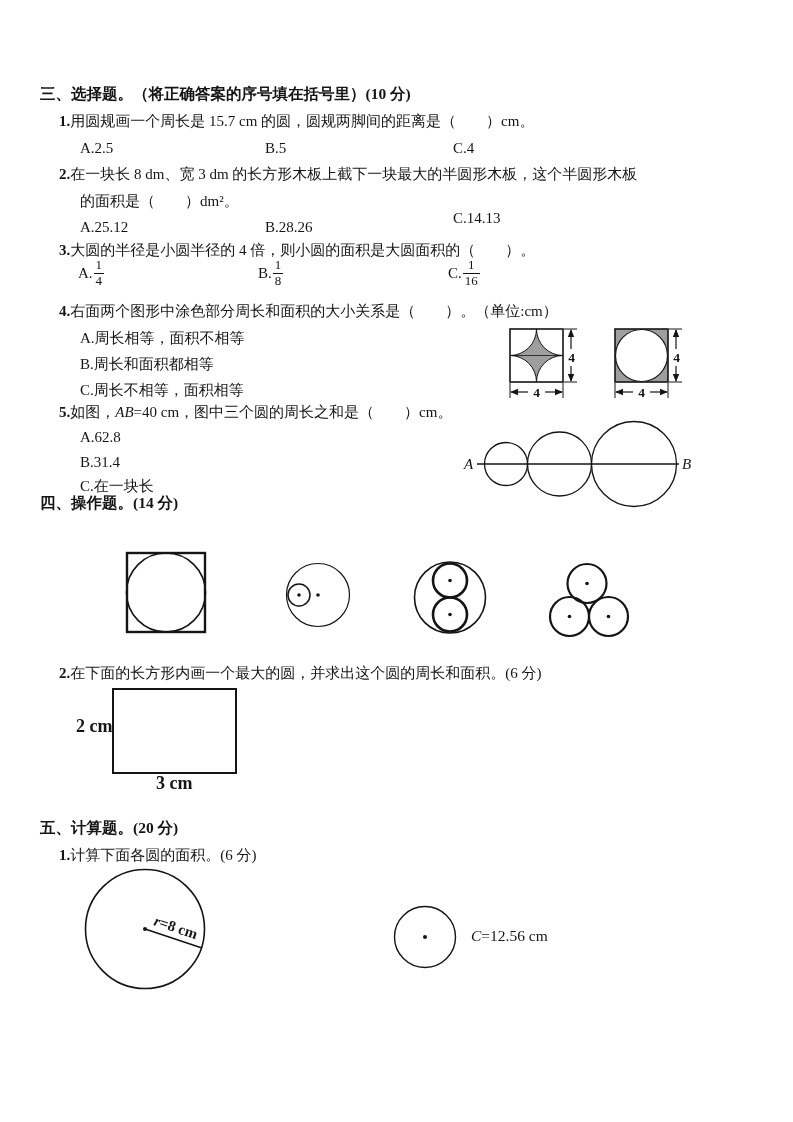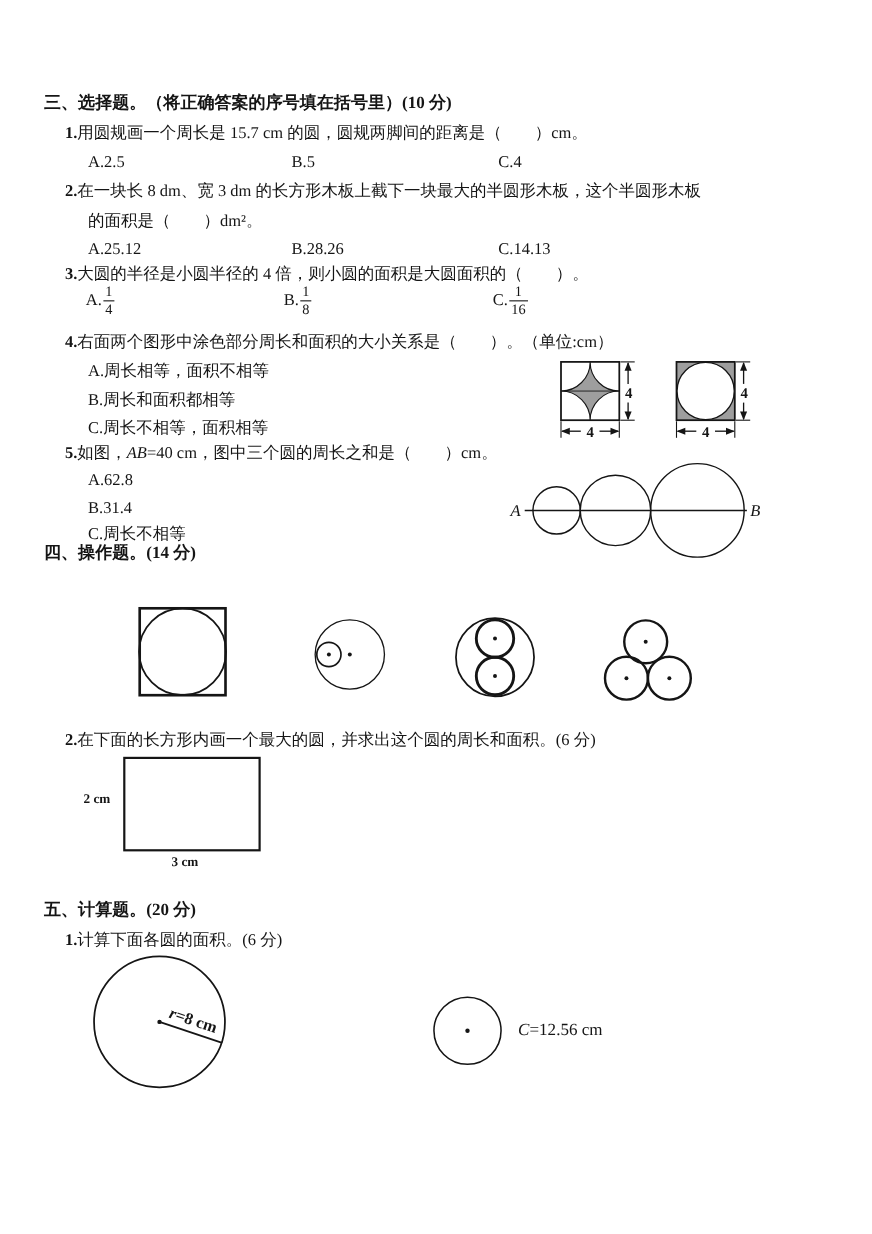--- a/index.html
+++ b/index.html
@@ -7,21 +7,21 @@
         font-family:"Liberation Serif","DejaVu Serif",serif;color:#151515;font-size:15px;}
   .t{position:absolute;white-space:nowrap;line-height:20px;}
   .heading{font-weight:bold;font-size:15.5px;}
   .qnum{font-weight:bold;}
   .it{font-style:italic;}
   .frac-opt{display:flex;align-items:center;height:40px;}
   .frac{display:inline-flex;flex-direction:column;align-items:center;
         font-size:13px;line-height:1.15;margin-left:1px;vertical-align:middle;}
   .frac .den{border-top:1.2px solid #151515;padding:0 2px;}
   .rect-box{position:absolute;border:2px solid #151515;background:#fff;}
-  .dim-label{font-weight:bold;font-size:12px;}
+  .dim-label{font-weight:bold;font-size:18px;}
   .footer{position:absolute;width:100%;text-align:center;letter-spacing:7px;font-size:12px;}
   .bottom-rule{position:absolute;left:0;top:1117px;width:793px;border-top:1.5px solid #bdbdbd;}
   svg{position:absolute;overflow:visible;}
   svg text{font-family:"Liberation Serif","DejaVu Serif",serif;fill:#151515;}
 </style>
 </head>
 <body>
 
 <div class="page">
 
@@ -33,21 +33,21 @@
   <div class="t" style="left:80px;top:138px">A.2.5</div>
   <div class="t" style="left:265px;top:138px">B.5</div>
   <div class="t" style="left:453px;top:138px">C.4</div>
 
   <div class="t" style="left:59px;top:164px">
     <span class="qnum">2.</span><span>在一块长 8 dm、宽 3 dm 的长方形木板上截下一块最大的半圆形木板，这个半圆形木板</span>
   </div>
   <div class="t" style="left:80px;top:191px">的面积是（　　）dm²。</div>
   <div class="t" style="left:80px;top:217px">A.25.12</div>
   <div class="t" style="left:265px;top:217px">B.28.26</div>
-  <div class="t" style="left:453px;top:217px">C.14.13</div>
+  <div class="t" style="left:453px;top:208px">C.14.13</div>
 
   <div class="t" style="left:59px;top:240px">
     <span class="qnum">3.</span><span>大圆的半径是小圆半径的 4 倍，则小圆的面积是大圆面积的（　　）。</span>
   </div>
   <div class="t frac-opt" style="left:78px;top:253px">
     <span>A.</span>
     <span class="frac">
       <span class="num">1</span>
       <span class="den">4</span>
     </span>
@@ -114,21 +114,21 @@
     <polygon points="117,70 125,66.8 125,73.2" fill="#151515"></polygon>
     <polygon points="170,70 162,66.8 162,73.2" fill="#151515"></polygon>
     <text x="143.5" y="75" text-anchor="middle" font-size="13.5" font-weight="bold">4</text>
   </svg>
 
   <div class="t" style="left:59px;top:402px">
     <span class="qnum">5.</span><span>如图，</span><span class="it">AB</span><span>=40 cm，图中三个圆的周长之和是（　　）cm。</span>
   </div>
   <div class="t" style="left:80px;top:427px">A.62.8</div>
   <div class="t" style="left:80px;top:452px">B.31.4</div>
-  <div class="t" style="left:80px;top:476px">C.周长不相等</div>
+  <div class="t" style="left:80px;top:476px">C.在一块长</div>
 
   <svg style="left:455px;top:412px" width="250" height="105" viewBox="0 0 250 105">
     <circle cx="51" cy="52" r="21.5" fill="none" stroke="#151515" stroke-width="1.3"></circle>
     <circle cx="104.5" cy="52" r="32" fill="none" stroke="#151515" stroke-width="1.3"></circle>
     <circle cx="179" cy="52" r="42.5" fill="none" stroke="#151515" stroke-width="1.3"></circle>
     <line x1="22" y1="52" x2="224" y2="52" stroke="#151515" stroke-width="1.4"></line>
     <text x="9" y="57" font-size="15" font-style="italic">A</text>
     <text x="227" y="57" font-size="15" font-style="italic">B</text>
   </svg>
 

